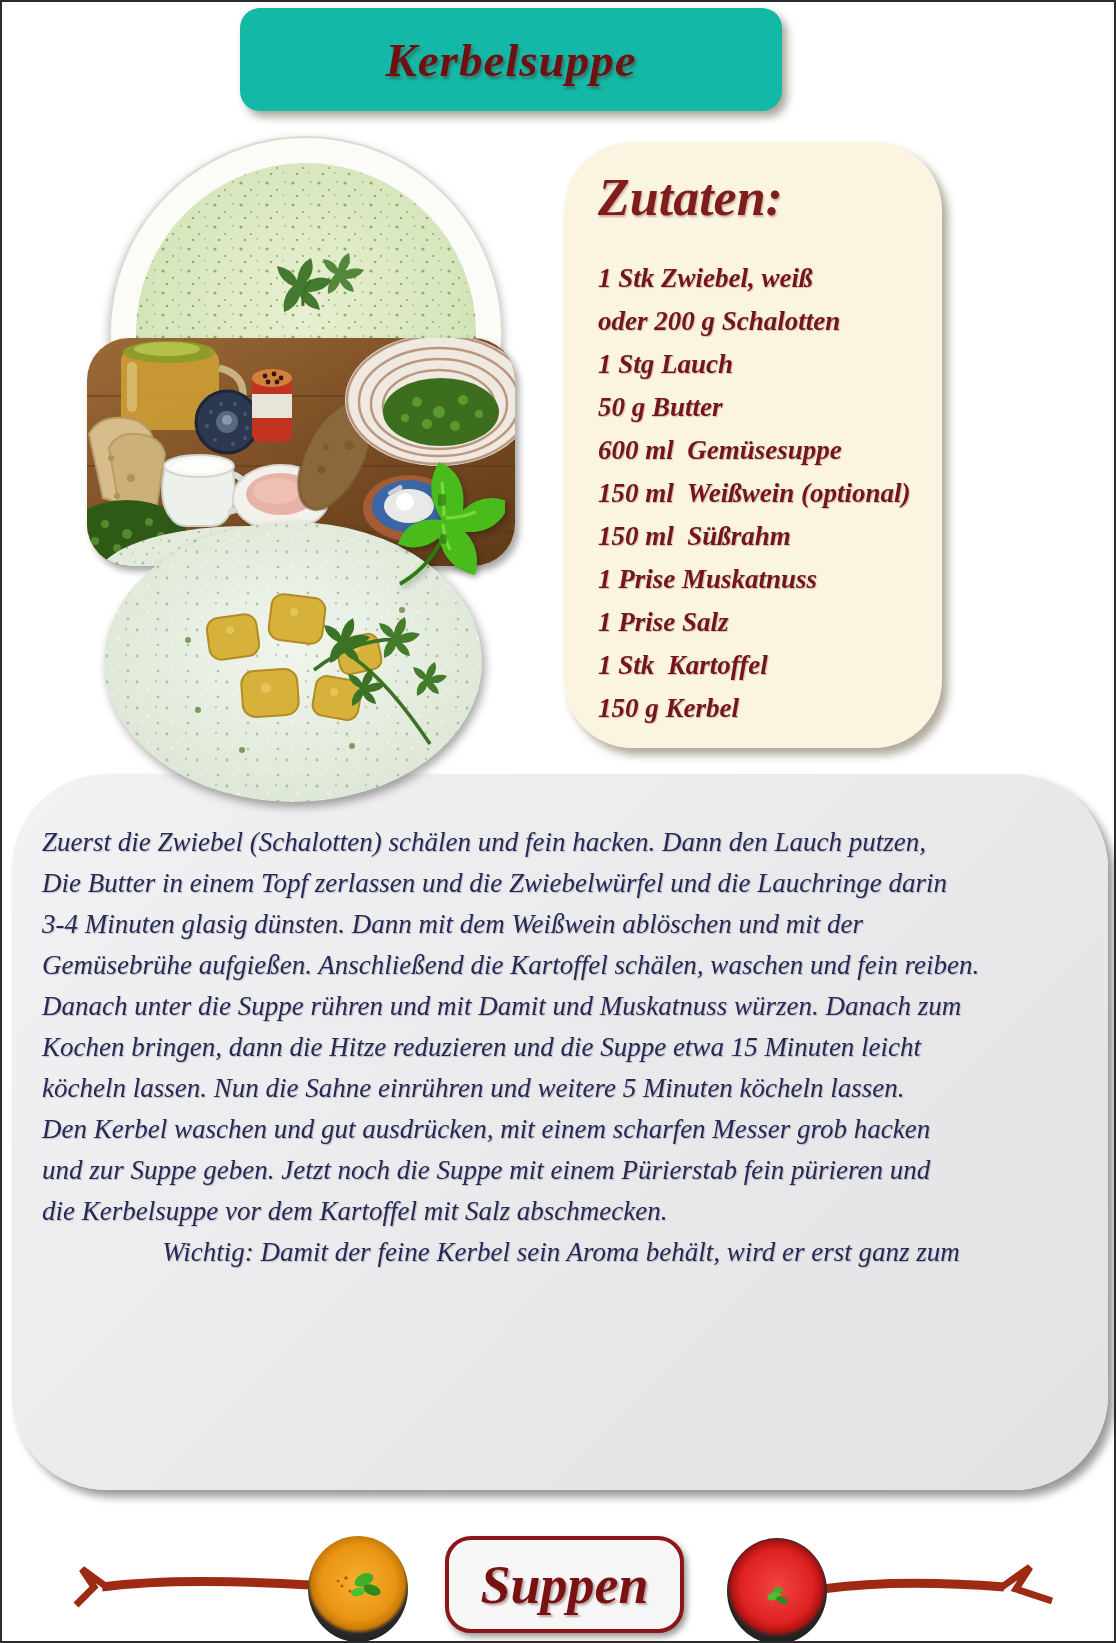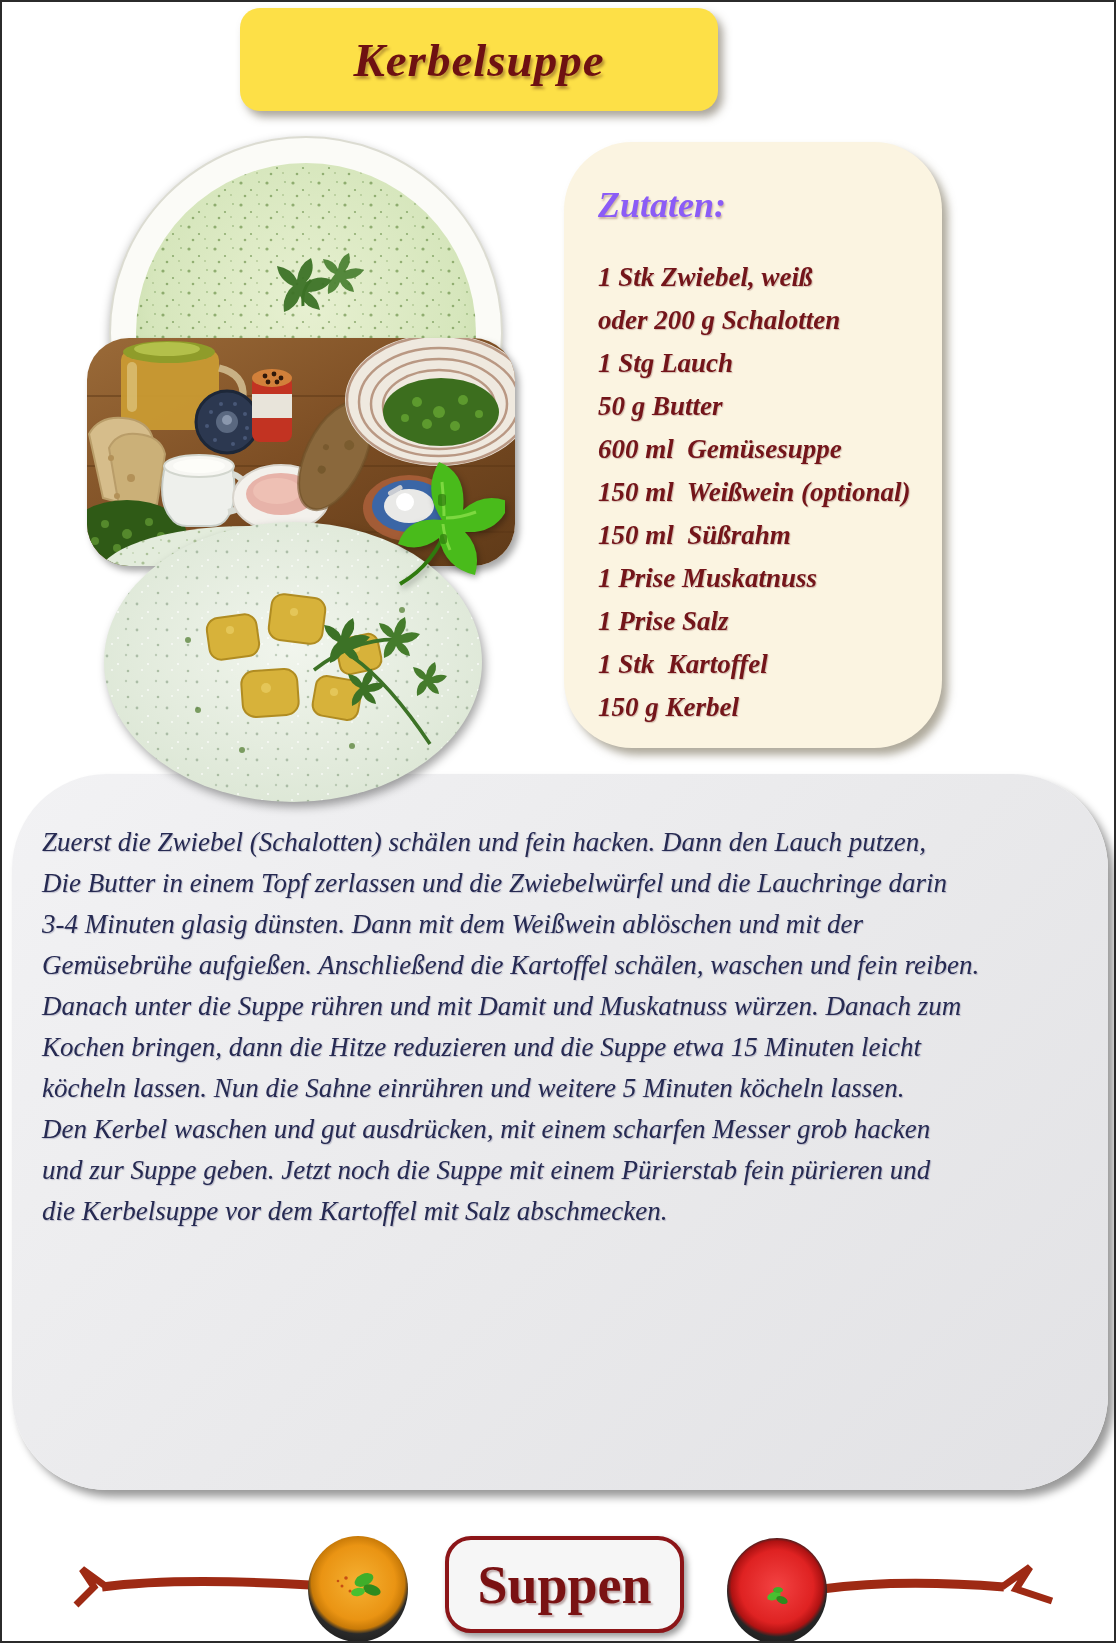--- a/index.html
+++ b/index.html
@@ -3,22 +3,22 @@
 <meta charset="utf-8">
 <style>
   html,body{margin:0;padding:0;background:#ffffff;}
   .page{
     position:relative; width:1116px; height:1643px; box-sizing:border-box;
     border:2px solid #2b2b2b; background:#ffffff; overflow:hidden;
     font-family:"Liberation Serif","DejaVu Serif",serif;
   }
   
   .title-box{
-    position:absolute; left:238px; top:6px; width:478px; height:103px;
-    background:#fde047; border-radius:20px;
+    position:absolute; left:238px; top:6px; width:542px; height:103px;
+    background:#14b8a6; border-radius:20px;
     box-shadow:5px 6px 8px rgba(90,80,60,.5);
   }
   .title-text{
     width:100%; height:100%; display:flex; align-items:center; justify-content:center;
     font-size:47px; font-weight:bold; font-style:italic; color:#6e1112;
     text-shadow:2px 3px 3px rgba(80,30,20,.4); letter-spacing:1px;
   }
   
   .img-top{position:absolute; left:105px; top:132px; width:398px; height:398px; z-index:1;
     filter:drop-shadow(0 4px 5px rgba(0,0,0,.3));}
@@ -29,23 +29,22 @@
   .leaf-overlay{position:absolute; left:378px; top:440px; width:125px; height:145px; z-index:4;
     filter:drop-shadow(2px 3px 3px rgba(0,0,0,.3));}
   
   .zutaten-box{
     position:absolute; left:562px; top:140px; width:378px; height:606px; z-index:2;
     background:#fbf4e1; border-radius:68px;
     box-shadow:6px 7px 9px rgba(110,100,75,.55);
     box-sizing:border-box; padding:26px 14px 0 34px;
   }
   .z-heading{
-    font-size:36px; font-weight:bold; font-style:italic; color:#8b5cf6;
+    font-size:52px; font-weight:bold; font-style:italic; color:#7f1d1d;
     text-shadow:1px 2px 2px rgba(90,30,20,.3);
-    margin-top:16px;
   }
   .z-list{margin-top:30px;}
   .z-item{
     font-size:27px; font-style:italic; font-weight:bold; color:#73151a;
     line-height:43px; white-space:pre; text-shadow:1px 1px 1px rgba(90,20,20,.25);
   }
   
   .prep-box{
     position:absolute; left:10px; top:772px; width:1096px; height:716px; z-index:2;
     background:linear-gradient(135deg,#f2f2f4 0%,#e9e9eb 55%,#e2e2e5 100%);
@@ -73,21 +72,21 @@
   .bowl-right{left:725px; top:1536px;
     background:radial-gradient(circle at 50% 46%, #f34343 0%, #df2222 48%, #ae1212 60%, #262626 66%, #0d0d0d 100%);}
   .bowl svg{position:absolute; left:0; top:0; width:100%; height:100%;}
   .suppen-btn{
     position:absolute; left:443px; top:1534px; width:239px; height:97px; z-index:2;
     background:#f6f6f6; border:4px solid #8c1518; border-radius:26px; box-sizing:border-box;
     box-shadow:3px 4px 6px rgba(0,0,0,.4); cursor:pointer;
     display:flex; align-items:center; justify-content:center;
   }
   .suppen-label{
-    font-size:54px; font-weight:bold; color:#7a1213;
+    font-size:54px; font-weight:bold; font-style:italic; color:#7a1213;
     text-shadow:2px 2px 2px rgba(80,20,20,.35);
   }
 </style>
 </head>
 <body>
 
 <div class="page">
 
   <div class="title-box">
     <div class="title-text">Kerbelsuppe</div>
@@ -260,20 +259,21 @@
         <div class="p-line">Die Butter in einem Topf zerlassen und die Zwiebelwürfel und die Lauchringe darin</div>
         <div class="p-line">3-4 Minuten glasig dünsten. Dann mit dem Weißwein ablöschen und mit der</div>
         <div class="p-line">Gemüsebrühe aufgießen. Anschließend die Kartoffel schälen, waschen und fein reiben.</div>
         <div class="p-line">Danach unter die Suppe rühren und mit Damit und Muskatnuss würzen. Danach zum</div>
         <div class="p-line">Kochen bringen, dann die Hitze reduzieren und die Suppe etwa 15 Minuten leicht</div>
         <div class="p-line">köcheln lassen. Nun die Sahne einrühren und weitere 5 Minuten köcheln lassen.</div>
         <div class="p-line">Den Kerbel waschen und gut ausdrücken, mit einem scharfen Messer grob hacken</div>
         <div class="p-line">und zur Suppe geben. Jetzt noch die Suppe mit einem Pürierstab fein pürieren und</div>
         <div class="p-line">die Kerbelsuppe vor dem Kartoffel mit Salz abschmecken.</div>
       </div>
+    <div class="p-note">Wichtig: Damit der feine Kerbel sein Aroma behält, wird er erst ganz zum</div>
   </div>
 
   <div class="img-oval">
     <svg viewBox="0 0 382 284" width="382" height="284">
       <defs>
         <radialGradient id="g2" cx="0.5" cy="0.45" r="0.62">
           <stop offset="0" stop-color="#f1f5ed"></stop>
             <stop offset="1" stop-color="#dbe6d4"></stop>
         </radialGradient>
         <pattern id="p2" width="30" height="26" patternUnits="userSpaceOnUse">

